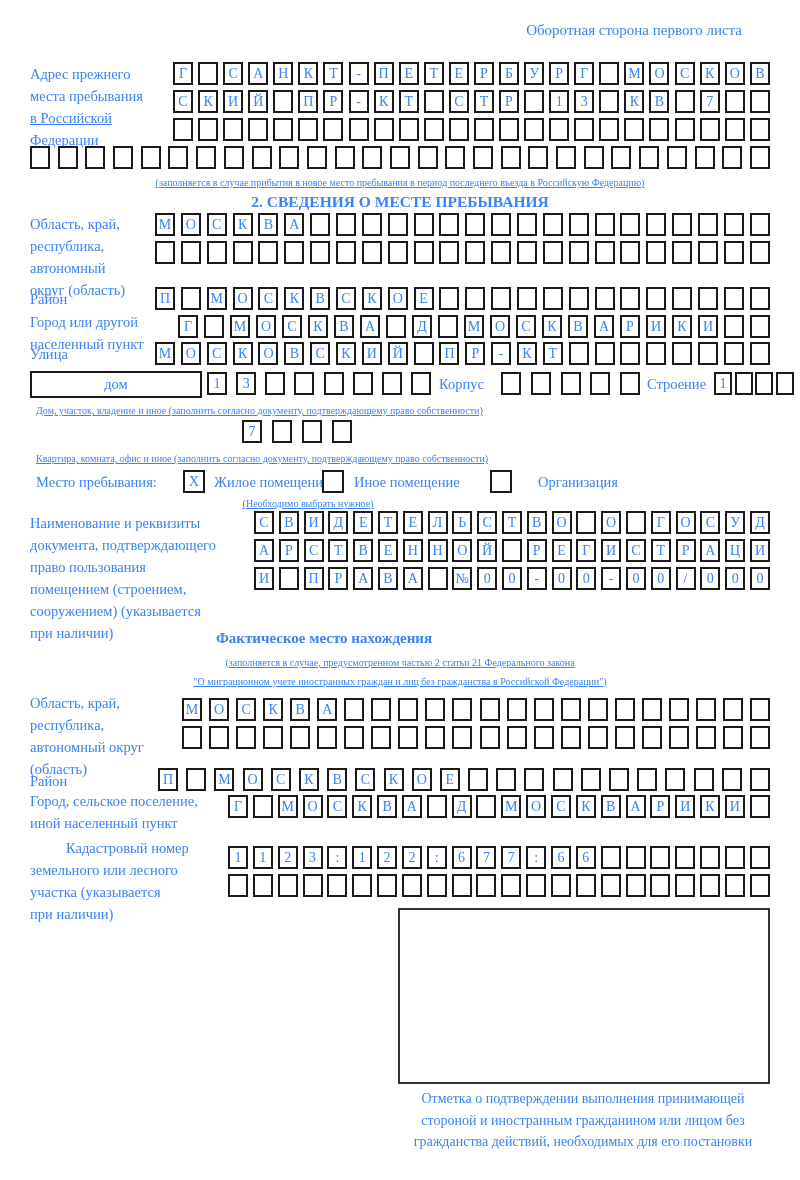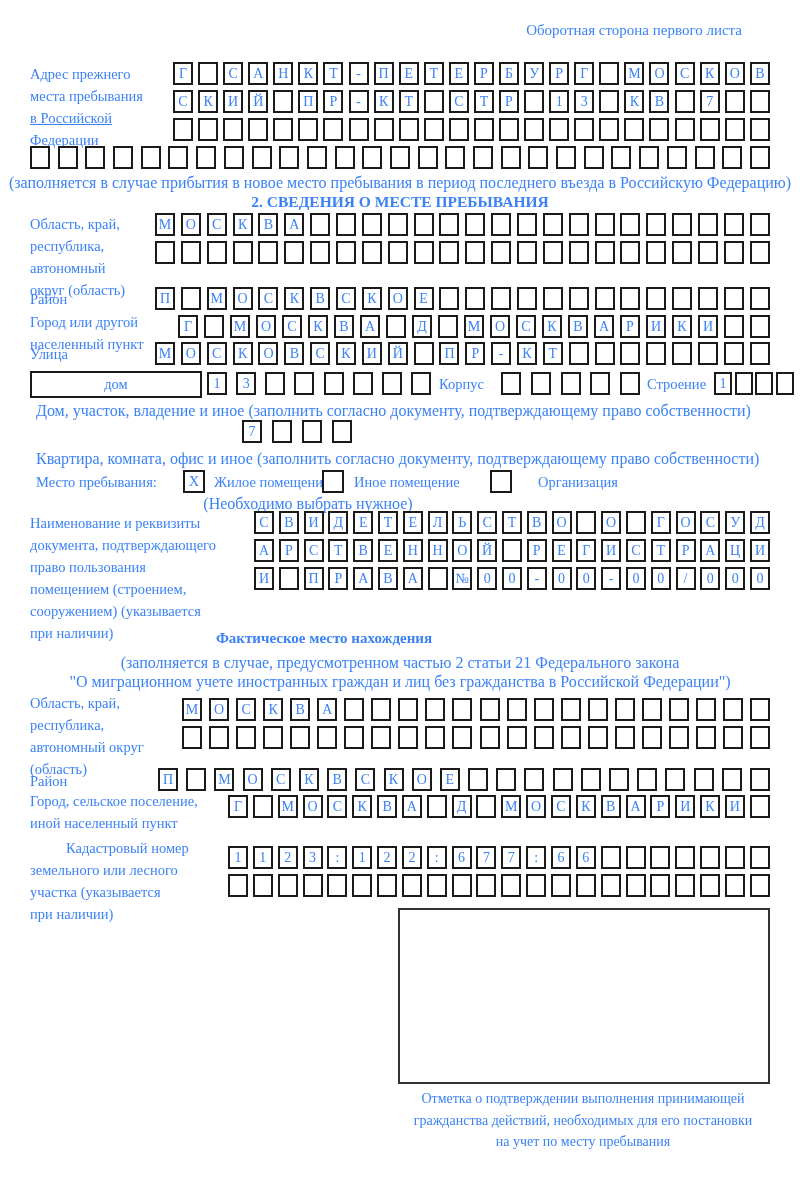--- a/index.html
+++ b/index.html
@@ -1,19 +1,19 @@
 <!DOCTYPE html>
 <html><head>
 <meta charset="utf-8">
 <style>
   html,body{margin:0;padding:0;background:#fff;}
   #page{position:relative;width:800px;height:1180px;background:#fff;color:#3b82f6;
         font-family:"Liberation Serif",serif;overflow:hidden;}
   .lbl{position:absolute;font-size:14.5px;line-height:20px;white-space:nowrap;}
-  .small{font-size:16px;}
+  .small{font-size:10px;text-decoration:underline;}
   .center{text-align:center;}
   .bold{font-weight:bold;}
   .row{position:absolute;display:flex;justify-content:space-between;}
   .cb{width:20px;height:23px;border:2px solid #1a1a1a;box-sizing:border-box;
       display:flex;align-items:center;justify-content:center;
       font-size:14px;font-family:"Liberation Serif",serif;background:#fff;flex:0 0 auto;}
   .cb.sm{width:18px;}
   .typebox{position:absolute;border:2px solid #1a1a1a;box-sizing:border-box;height:27px;
       display:flex;align-items:center;justify-content:center;font-size:14.5px;background:#fff;}
   .chk{position:absolute;width:22px;height:23px;border:2px solid #1a1a1a;box-sizing:border-box;
@@ -564,17 +564,17 @@
       <div class="cb"></div>
       <div class="cb"></div>
       <div class="cb"></div>
       <div class="cb"></div>
       <div class="cb"></div>
     </div>
 
   <div class="stamp" style="left:398px;top:908px;width:368px;height:172px;"></div>
   <div class="note4" style="left:388px;top:1088px;width:390px;">
     <div>Отметка о подтверждении выполнения принимающей</div>
+    <div>стороной и иностранным гражданином или лицом без</div>
     <div>гражданства действий, необходимых для его постановки</div>
-    <div>на учет по месту пребывания</div>
   </div>
 
 </div>
 
 </body></html>

